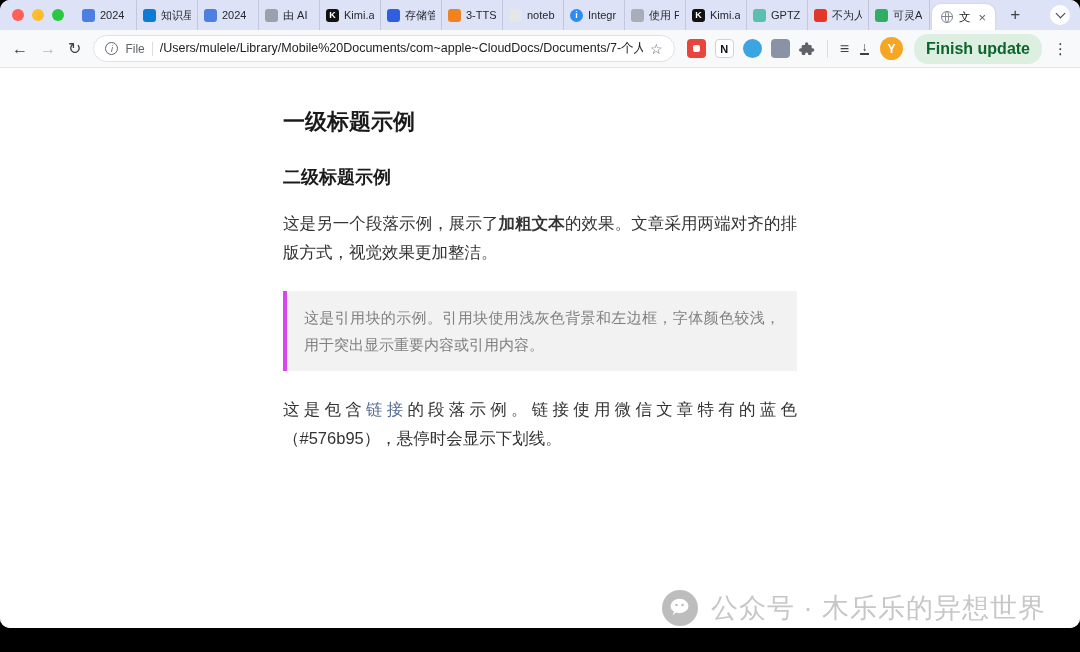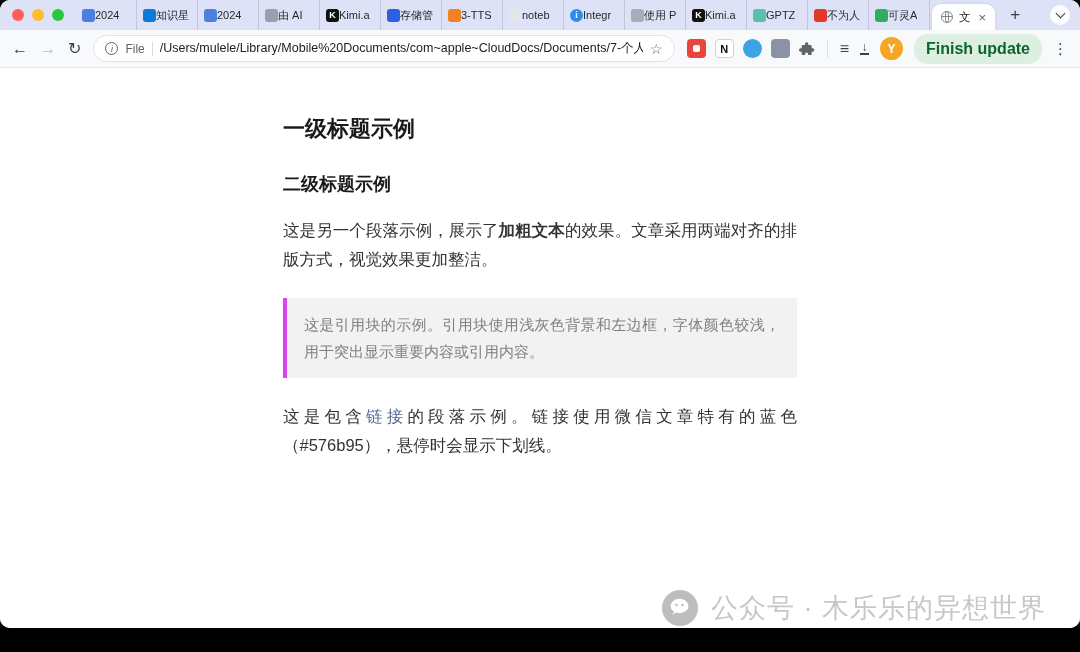--- a/index.html
+++ b/index.html
@@ -8,21 +8,21 @@
   .window{width:1080px;height:628px;border-radius:10px;overflow:hidden;
           display:flex;flex-direction:column;background:#fff;}
 
   
   .tabstrip{height:30px;background:#dee2f6;display:flex;align-items:center;
             padding:0 8px 0 12px;flex:0 0 30px;}
   .lights{display:flex;gap:8px;margin-right:12px;flex:0 0 auto;}
   .light{width:12px;height:12px;border-radius:50%;}
   .l-red{background:#ff5f57;} .l-yellow{background:#febc2e;} .l-green{background:#28c840;}
   .tabs{display:flex;align-items:center;height:100%;min-width:0;}
-  .tab{width:61px;flex:0 0 61px;height:100%;display:flex;align-items:center;
+  .tab{width:61px;flex:0 0 61px;height:100%;display:flex;align-items:center;gap:5px;
        padding:4px 6px;box-sizing:border-box;font-size:11px;color:#24292f;
        overflow:hidden;border-right:1px solid rgba(70,75,110,.18);cursor:default;}
   .favicon{width:13px;height:13px;flex:0 0 13px;border-radius:3px;display:flex;
            align-items:center;justify-content:center;color:#fff;font-size:9px;font-weight:700;}
   .tab-label{white-space:nowrap;overflow:hidden;min-width:0;}
   .tab-active{background:#fff;height:26px;align-self:flex-end;border-radius:9px 9px 0 0;
               display:flex;align-items:center;gap:6px;padding:0 9px;font-size:11.5px;
               color:#202124;margin-left:2px;box-shadow:0 0 3px rgba(0,0,0,.10);flex:0 0 auto;}
   .globe{width:12px;height:12px;border:1.5px solid #80868d;border-radius:50%;
          position:relative;box-sizing:border-box;flex:0 0 12px;}
@@ -69,21 +69,21 @@
   .avatar{width:23px;height:23px;border-radius:50%;background:#f5a623;color:#fff;
           font-size:12px;font-weight:700;display:flex;align-items:center;justify-content:center;}
   .update-btn{background:#dcefe0;color:#0d652d;font-size:16px;font-weight:600;border:none;
               border-radius:14px;padding:6px 12px;white-space:nowrap;}
   .menu-dots{font-size:15px;color:#3c4043;}
 
   
   .content{flex:1;background:#fff;position:relative;overflow:hidden;}
   .article{width:514px;margin:0 auto;padding-top:34px;color:#333;font-size:16.5px;
            line-height:1.75;text-align:justify;}
-  .article h1{font-size:22px;font-weight:700;color:#1a1a1a;margin:8px 0 20px;text-align:left;}
+  .article h1{font-size:22px;font-weight:700;color:#1a1a1a;margin:1px 0 20px;text-align:left;}
   .article h2{font-size:18px;font-weight:700;color:#1a1a1a;margin:4px 0 16px;text-align:left;}
   .article p{margin:0 0 24px;}
   .bq{background:#f2f2f3;border-left:4px solid #d946ef;padding:13px 17px;margin:0 0 24px;
       color:#808080;font-size:15px;line-height:1.8;}
   .link{color:var(--link-color,#576b95);text-decoration:none;}
   .watermark{position:absolute;right:34px;top:522px;display:flex;align-items:center;gap:13px;
              color:#c7c7c7;font-size:27px;letter-spacing:1px;white-space:nowrap;}
   .wm-icon{flex:0 0 36px;}
 </style>
 </head>

